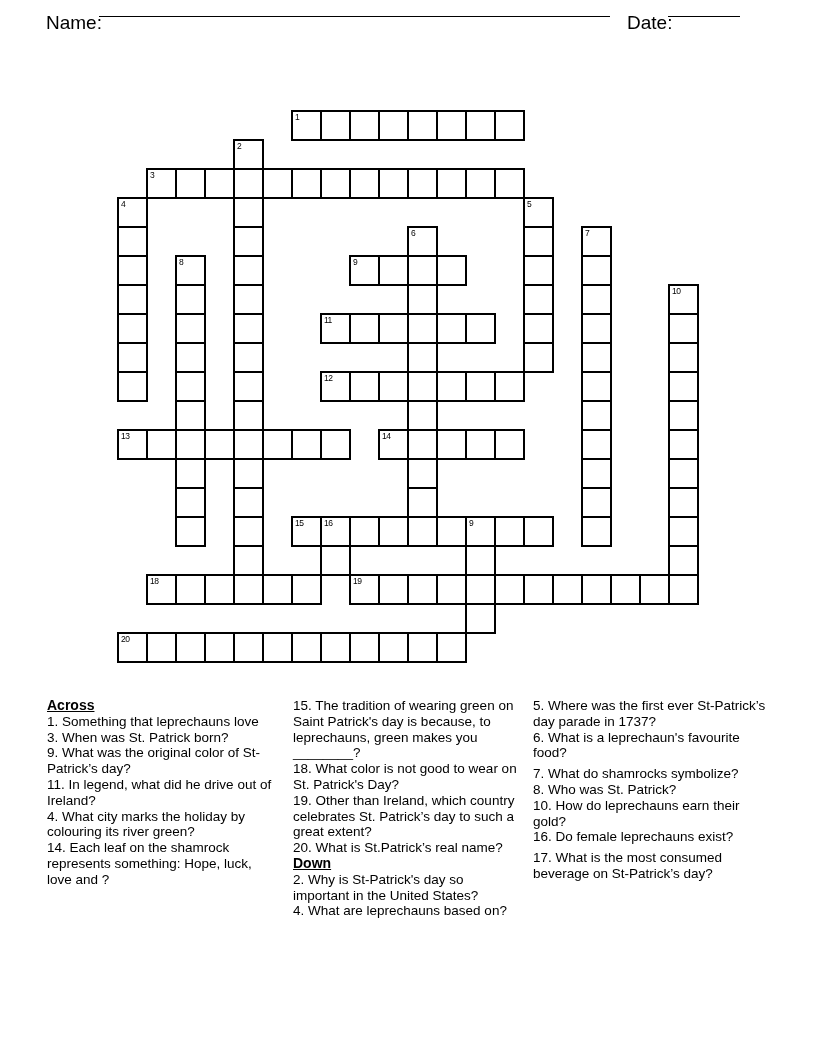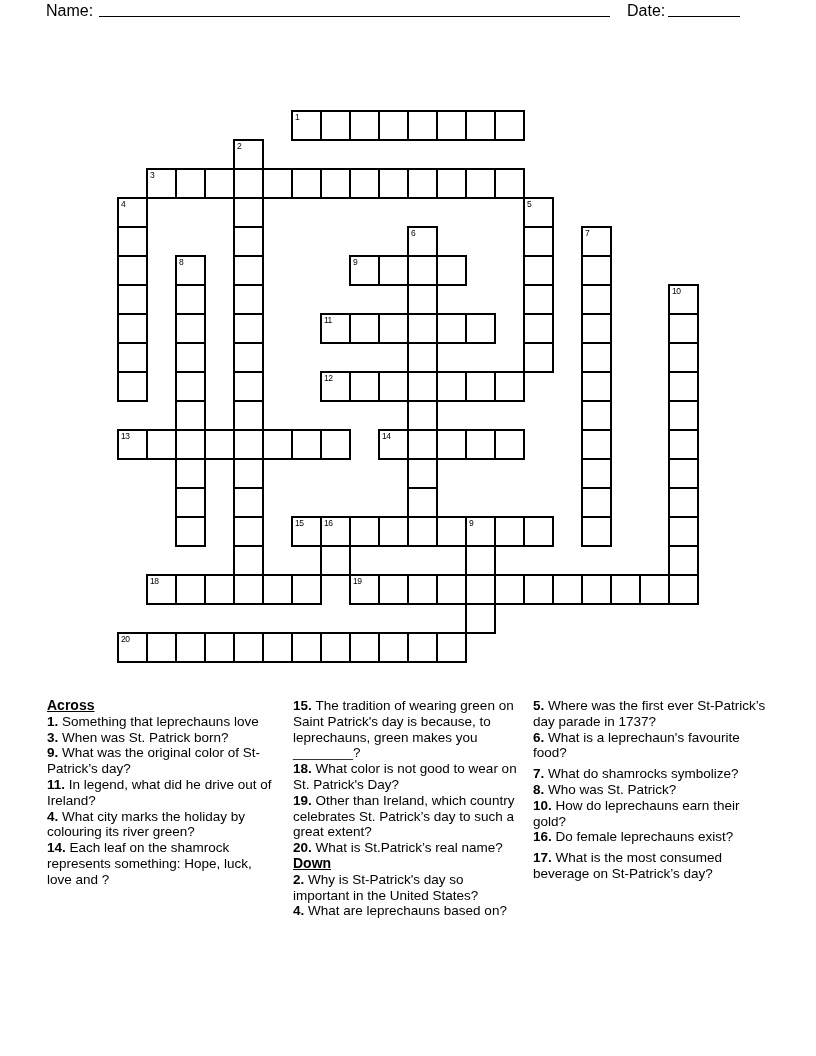--- a/index.html
+++ b/index.html
@@ -7,21 +7,21 @@
     width:816px; height:1056px;
     background:#ffffff;
     position:relative;
     font-family:"Liberation Sans", sans-serif;
     color:#000;
     overflow:hidden;
   }
   .page { position:absolute; inset:0; }
 
   
-  .hdr-label { position:absolute; font-size:16px; top:2px; }
+  .hdr-label { position:absolute; font-size:19px; top:12px; }
   #name-label { left:46px; }
   #date-label { left:627px; }
   .u-line { position:absolute; top:2px; height:14px; border-bottom:1.6px solid #000; }
   #name-line { left:99px; width:511px; }
   #date-line { left:668px; width:72px; }
 
   
   #page-title {
     position:absolute; left:0; right:0; top:40px;
     text-align:center;
@@ -58,21 +58,21 @@
   #clue-col-2 { left:293px; width:230px; }
   #clue-col-3 { left:533px; width:233px; }
   .clue-heading {
     font-weight:bold;
     text-decoration:underline;
     font-size:14px;
     margin:0;
   }
   p.clue { margin:0; }
   p.clue.gap { margin-top:5px; }
-  p.clue b { font-weight:bold;margin-top:48px; }
+  p.clue b { font-weight:normal;margin-top:48px; }
 </style>
 </head>
 <body>
 
 <div class="page">
 
   <span class="hdr-label" id="name-label">Name:</span>
   <span class="u-line" id="name-line"></span>
 
   <span class="hdr-label" id="date-label">Date:</span>

